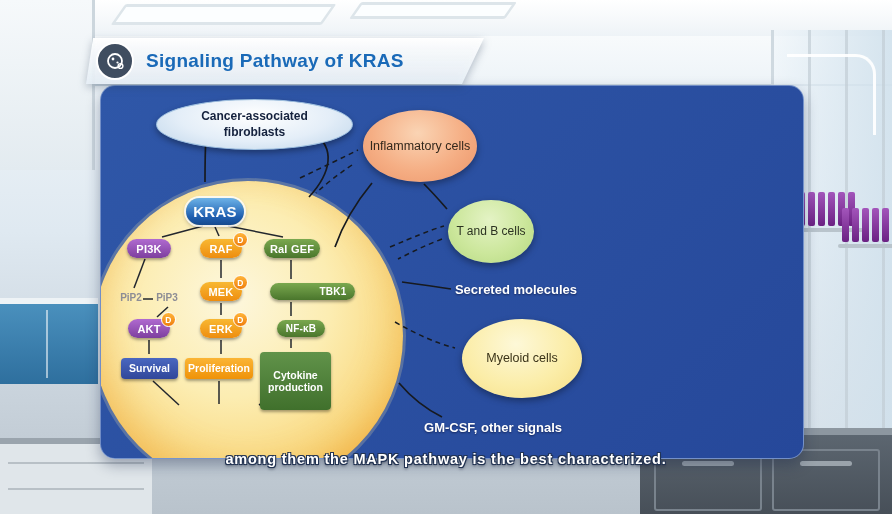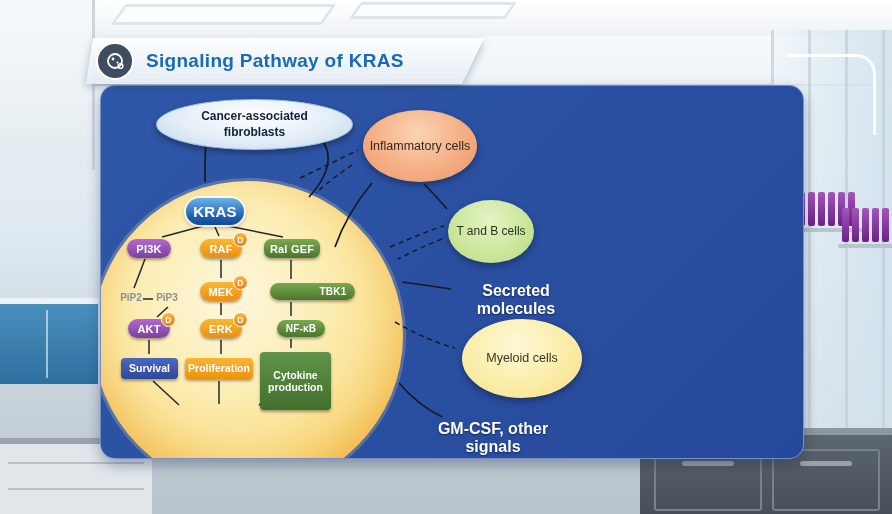--- a/index.html
+++ b/index.html
@@ -66,36 +66,36 @@
   .inflam{left:262px;top:24px;width:114px;height:72px;font-size:12.5px;color:#33281c;
     background:radial-gradient(ellipse at 48% 32%,#fad4b4 0%,#f5ae84 55%,#ec9468 100%);
     box-shadow:0 3px 7px rgba(0,0,0,.35);}
   .tbcells{left:347px;top:114px;width:86px;height:63px;font-size:12px;color:#2c3322;
     background:radial-gradient(ellipse at 48% 32%,#e4f3c5 0%,#cce79c 55%,#b4d87f 100%);
     box-shadow:0 3px 7px rgba(0,0,0,.35);}
   .myeloid{left:361px;top:233px;width:120px;height:79px;font-size:12.5px;color:#3a3категории318;color:#3a3318;
     background:radial-gradient(ellipse at 45% 32%,#fdf8d8 0%,#fbeda8 55%,#f6dd82 100%);
     box-shadow:0 3px 7px rgba(0,0,0,.35);}
   
-  .wtext{color:#ffffff;font-size:16px;font-weight:600;z-index:3;text-shadow:0 1px 2px rgba(0,0,30,.5);}
+  .wtext{color:#ffffff;font-size:13px;font-weight:600;z-index:3;text-shadow:0 1px 2px rgba(0,0,30,.5);}
   .t-secreted{left:353px;top:196px;width:124px;}
   .t-gmcsf{left:322px;top:334px;width:140px;}
   .t-signals{left:95px;top:61px;width:105px;color:#0c1322;font-size:12.5px;font-weight:600;line-height:1.3;z-index:3;}
   
   .kras{left:85px;top:112px;width:58px;height:27px;border-radius:14px;color:#fff;font-size:15px;font-weight:bold;
     background:linear-gradient(180deg,#6db3e8,#1f5fb0 70%,#164a8e);
     box-shadow:0 0 0 2px rgba(255,255,255,.8),0 2px 5px rgba(0,0,0,.4);letter-spacing:.3px;}
   .pill{height:19px;border-radius:10px;color:#fff;font-size:11px;font-weight:bold;
     box-shadow:0 2px 3px rgba(0,0,0,.35);letter-spacing:.2px;}
   .purple{background:linear-gradient(180deg,#b06ad0,#7d3f9e);}
   .orange{background:linear-gradient(180deg,#f8b833,#ee8d0f);}
   .green{background:linear-gradient(180deg,#7aa84f,#4a762c);}
   .n-pi3k{left:26px;top:153px;width:44px;}
   .n-raf{left:99px;top:153px;width:42px;}
-  .n-ralgef{left:163px;top:153px;width:56px;border-radius:7px;}
+  .n-ralgef{left:163px;top:153px;width:56px;}
   .n-akt{left:27px;top:233px;width:42px;}
   .n-mek{left:99px;top:196px;width:42px;}
   .n-erk{left:99px;top:233px;width:42px;}
   .n-tbk1{left:169px;top:197px;width:44px;height:17px;font-size:10px;padding-left:41px;}
   .n-nfkb{left:176px;top:234px;width:48px;height:17px;font-size:10px;}
   .dbadge{position:absolute;right:-6px;top:-7px;width:13px;height:13px;border-radius:50%;
     background:linear-gradient(180deg,#ffb53a,#ef7d0c);border:1px solid #fff;color:#fff;
     font-size:8.5px;font-weight:bold;display:flex;align-items:center;justify-content:center;}
   .pip{color:#8d8d95;font-size:10px;font-weight:bold;z-index:3;}
   .n-pip2{left:11px;top:206px;width:38px;}
@@ -248,15 +248,16 @@
     </div>
 
     <div class="node pill green n-nfkb">NF-κB</div>
 
     <div class="node rbox n-survival">Survival</div>
     <div class="node rbox n-prolif">Proliferation</div>
     <div class="node rbox n-cyto">Cytokine production</div>
   </div>
 
   <div class="subs">
+    <div class="sub-en">among them the MAPK pathway is the best characterized.</div>
   </div>
 
 </div>
 
 </body></html>

